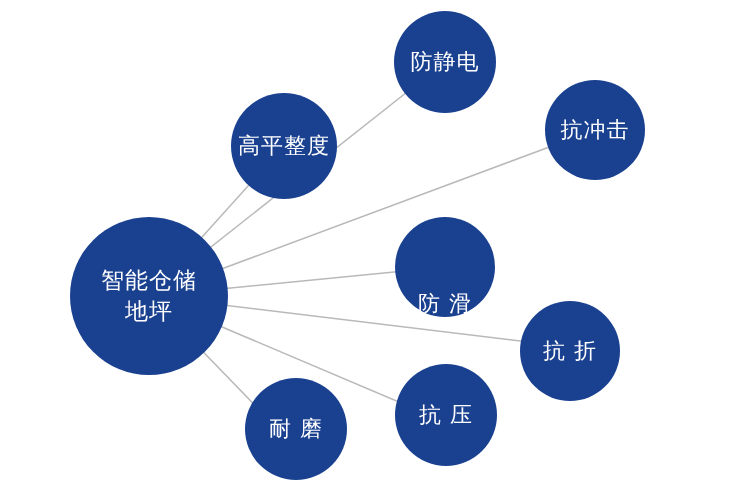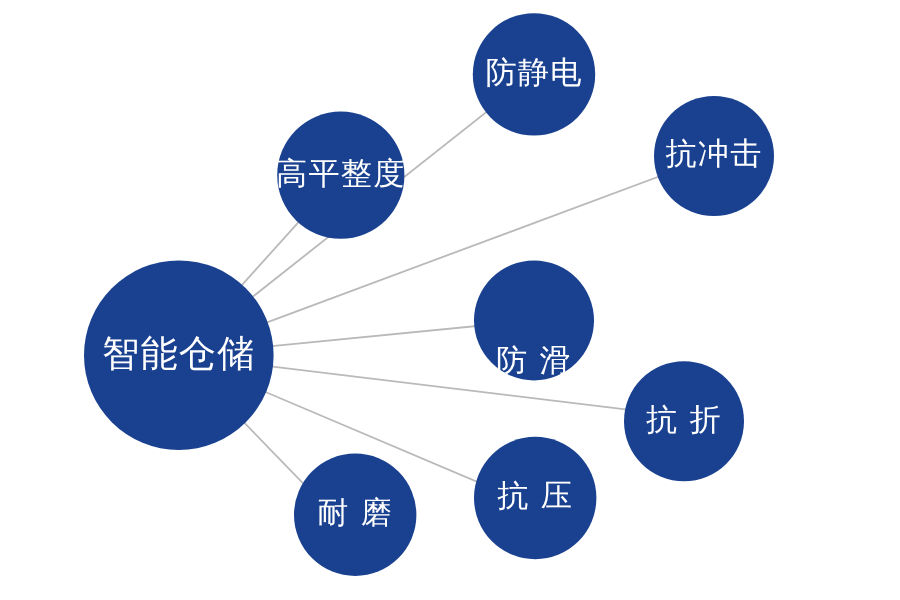--- a/index.html
+++ b/index.html
@@ -34,46 +34,47 @@
     color: var(--node-text, #ffffff);
     display: flex;
     flex-direction: column;
     align-items: center;
     justify-content: center;
     text-align: center;
     box-sizing: border-box;
     white-space: pre;
   }
   .node.center {
-    font-size: 31px;
+    font-size: 23px;
     line-height: 1.35;
     letter-spacing: 1px;
   }
   .node.satellite {
-    font-size: 26px;
+    font-size: 22px;
     line-height: 1.2;
     letter-spacing: 1px;
   }
 </style>
 </head>
 <body>
 
 <div class="canvas" style="--bg: #ffffff; --node-fill: #1a4190; --node-text: #ffffff; --connector: #b9b9b9;">
   <svg class="connector-svg" viewBox="0 0 750 500" xmlns="http://www.w3.org/2000/svg">
       <line x1="149" y1="296" x2="284" y2="146"></line>
       <line x1="149" y1="296" x2="445" y2="62"></line>
       <line x1="149" y1="296" x2="595" y2="130"></line>
       <line x1="149" y1="296" x2="445" y2="267"></line>
       <line x1="149" y1="296" x2="602" y2="351"></line>
       <line x1="149" y1="296" x2="278" y2="429"></line>
       <line x1="149" y1="296" x2="446" y2="422"></line>
     </svg>
 
   <div class="node center" style="left: 70px; top: 217px; width: 158px; height: 158px;">
     <span>智能仓储</span>
+    <span>地坪</span>
   </div>
 
   <div>
       <div class="node satellite" style="left: 231px; top: 93px; width: 106px; height: 106px; justify-content: center;"><span>高平整度</span></div>
       <div class="node satellite" style="left: 394px; top: 11px; width: 102px; height: 102px;"><span>防静电</span></div>
       <div class="node satellite" style="left: 545px; top: 80px; width: 100px; height: 100px;"><span>抗冲击</span></div>
       <div class="node satellite" style="left: 395px; top: 217px; width: 100px; height: 100px; justify-content: flex-end;"><span>防 滑</span></div>
       <div class="node satellite" style="left: 520px; top: 301px; width: 100px; height: 100px;"><span>抗 折</span></div>
       <div class="node satellite" style="left: 245px; top: 378px; width: 102px; height: 102px;"><span>耐 磨</span></div>
       <div class="node satellite" style="left: 395px; top: 364px; width: 102px; height: 102px;"><span>抗 压</span></div>

